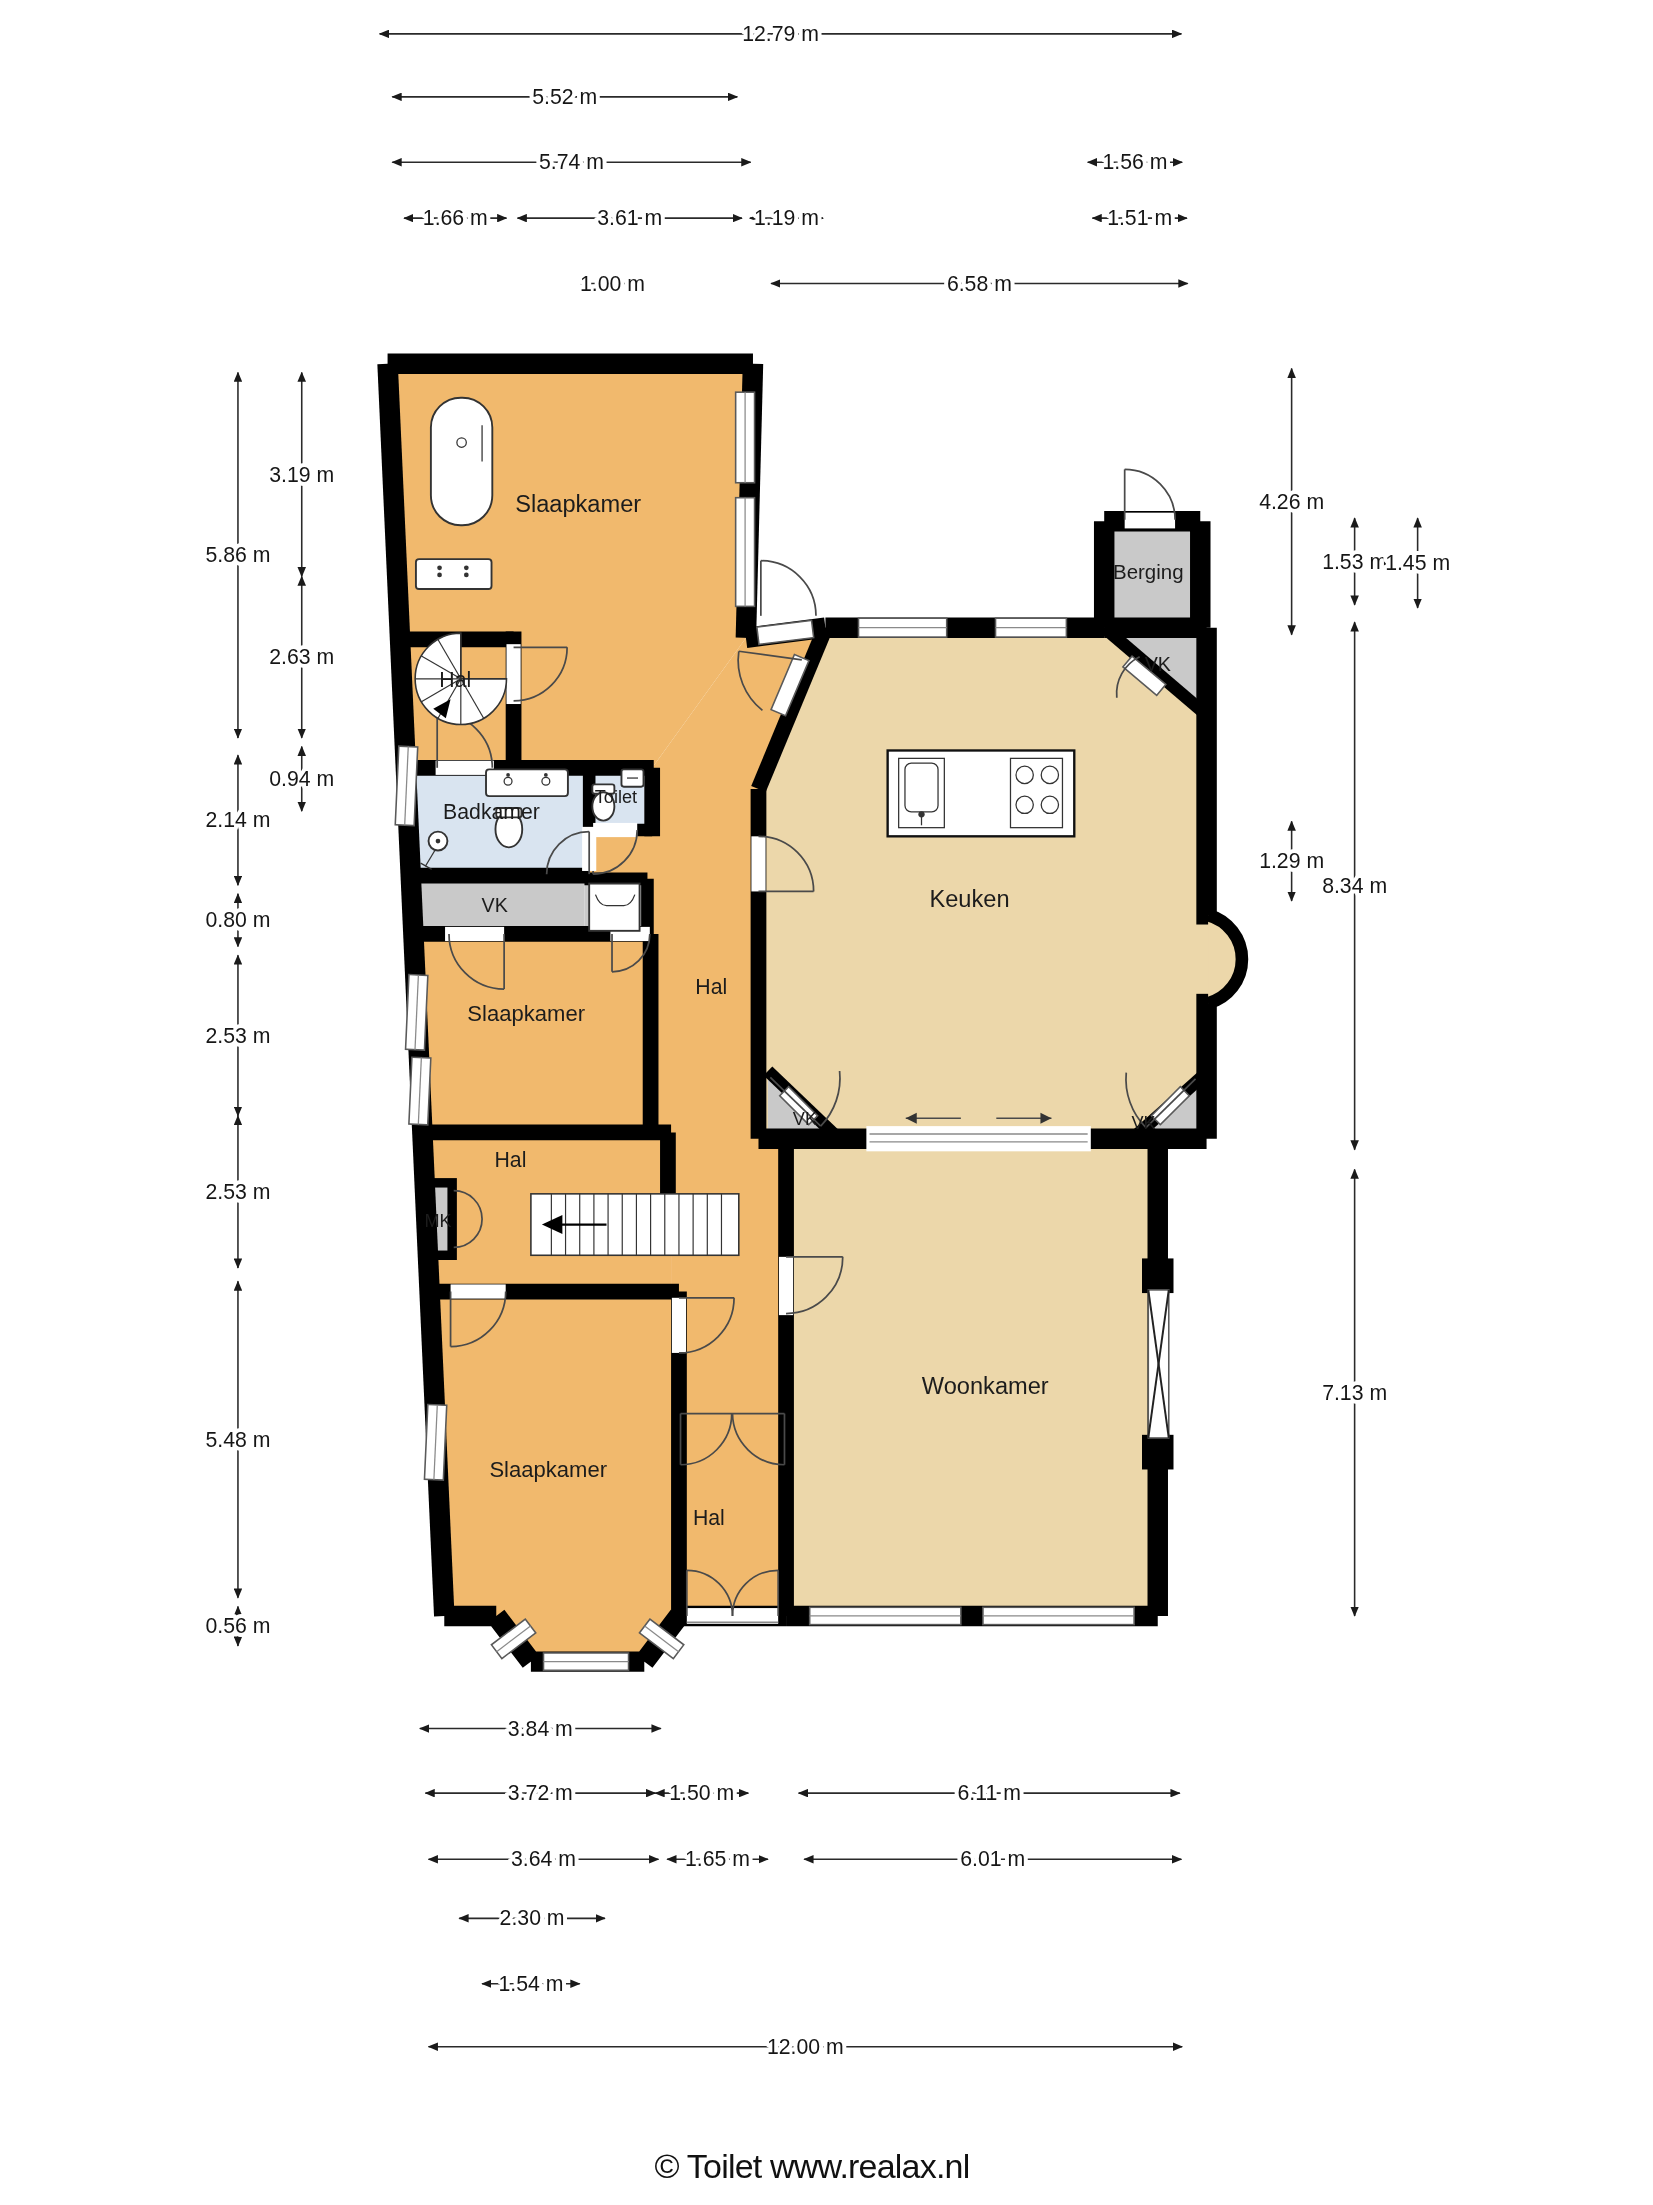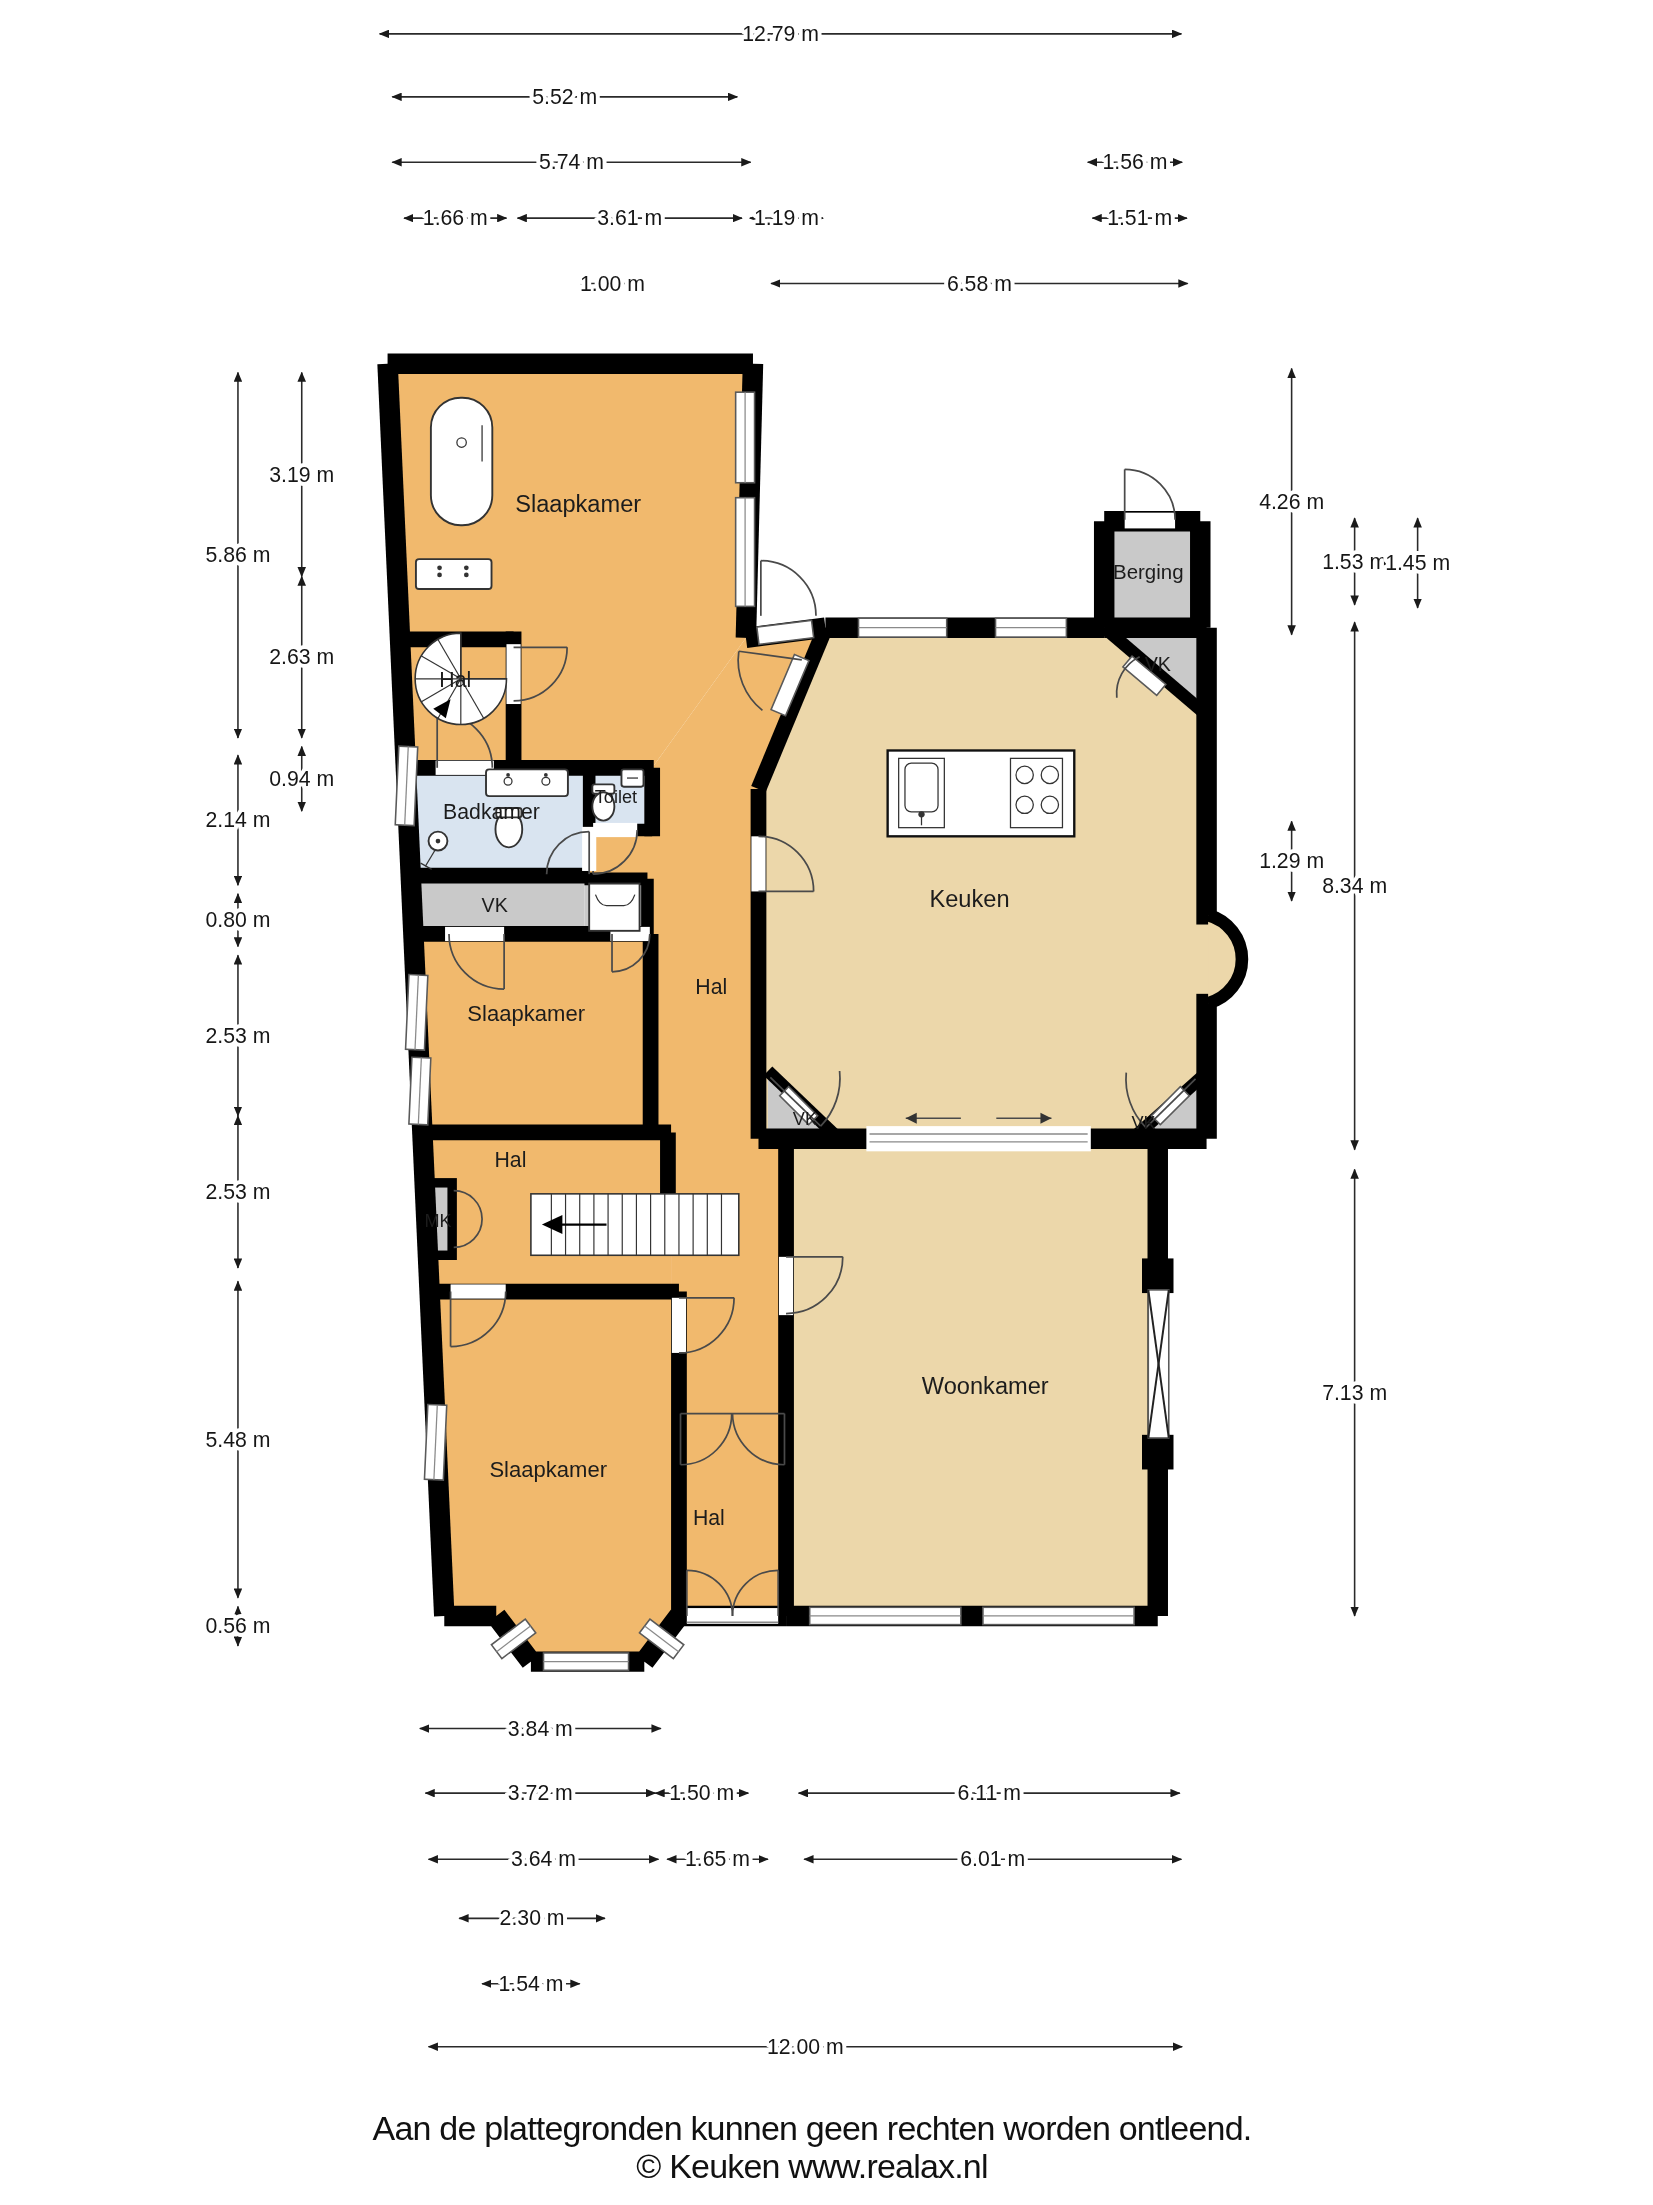--- a/index.html
+++ b/index.html
@@ -544,16 +544,15 @@
           <line x1="612" y1="2519" x2="736" y2="2519" class="dim-line" marker-start="url(#arrow)" marker-end="url(#arrow)"></line>
           <text x="674" y="2528" class="dim-label">1.54 m</text>
         </g>
         <g>
           <line x1="544" y1="2599" x2="1501" y2="2599" class="dim-line" marker-start="url(#arrow)" marker-end="url(#arrow)"></line>
           <text x="1022.5" y="2608" class="dim-label">12.00 m</text>
         </g>
       </g>
 </svg>
 
-<div class="footer-line" style="top:2109px">Aan de plattegronden kunnen geen rechten worden ontleend.</div>
-<div class="footer-line" style="top:2147px">© Keuken www.realax.nl</div>
+<div class="footer-line" style="top:2147px">© Toilet www.realax.nl</div>
 </div>
 
 
 </body></html>

